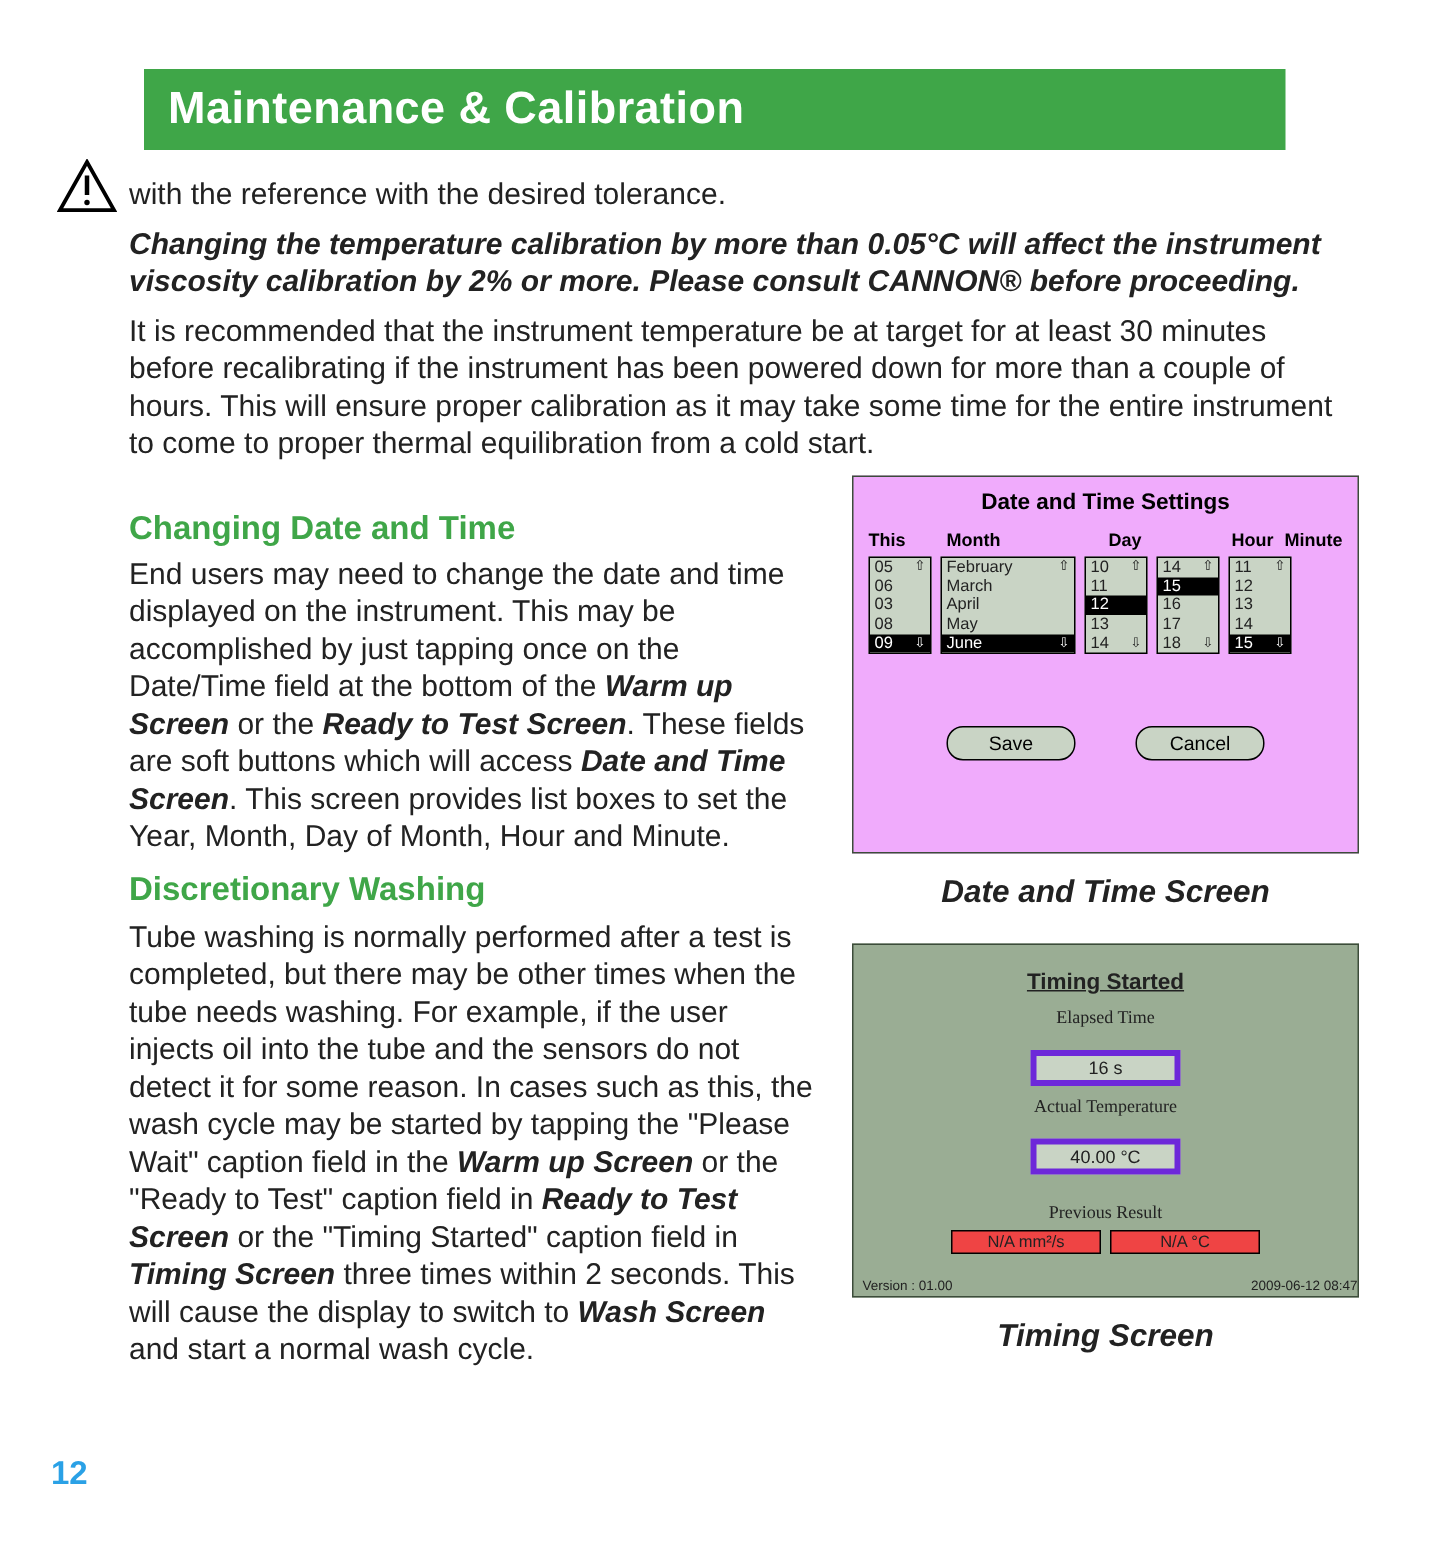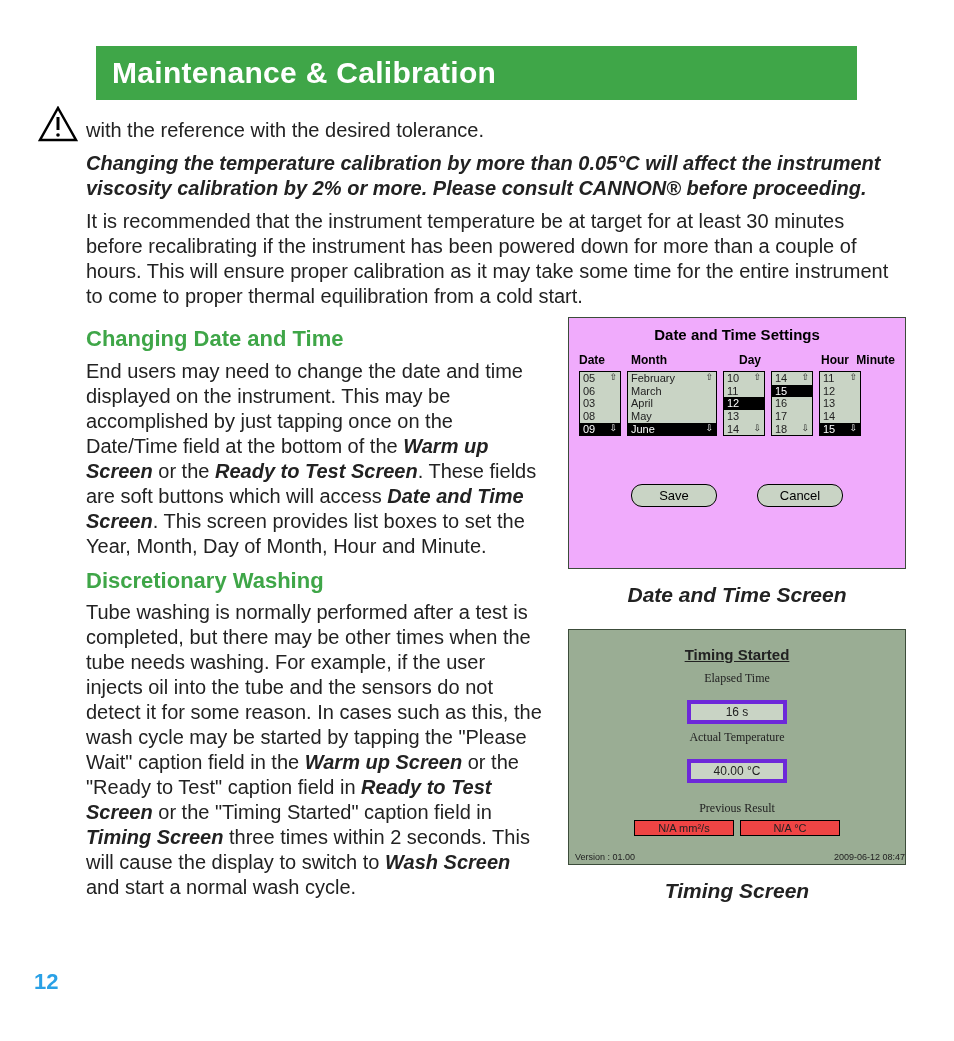--- a/index.html
+++ b/index.html
@@ -38,20 +38,21 @@
   }
   .italic-bold {
     font-style: italic;
     font-weight: 700;
   }
   .lower {
     display: flex;
     margin-left: 52px;
     gap: 26px;
     margin-top: 2px;
+    align-items: center;
   }
   .main-col {
     flex: 1;
     font-size: 20px;
     line-height: 1.25;
   }
   .main-col h2 {
     color: #3fa648;
     font-size: 22px;
     font-weight: 700;
@@ -240,21 +241,21 @@
     <p>
       <span>Tube washing is normally performed after a test is completed, but there may be other times when the tube needs washing. For example, if the user injects oil into the tube and the sensors do not detect it for some reason. In cases such as this, the wash cycle may be started by tapping the "Please Wait" caption field in the </span><span class="bold italic">Warm up Screen</span><span> or the "Ready to Test" caption field in </span><span class="bold italic">Ready to Test Screen</span><span> or the "Timing Started" caption field in </span><span class="bold italic">Timing Screen</span><span> three times within 2 seconds. This will cause the display to switch to </span><span class="bold italic">Wash Screen</span><span> and start a normal wash cycle.</span>
     </p>
   </div>
 
   <div class="side-col">
 
     <div class="dt-screen">
       <div class="dt-title">Date and Time Settings</div>
       <div class="dt-headers">
-        <span>Date</span>
+        <span>This</span>
         <span>Month</span>
         <span>Day</span>
         <span>Hour</span>
         <span>Minute</span>
       </div>
       <div class="dt-lists">
         <div class="listbox lb-year">
             <div class="row up">
               <span>05</span>
               <span class="arrow">⇧</span>

